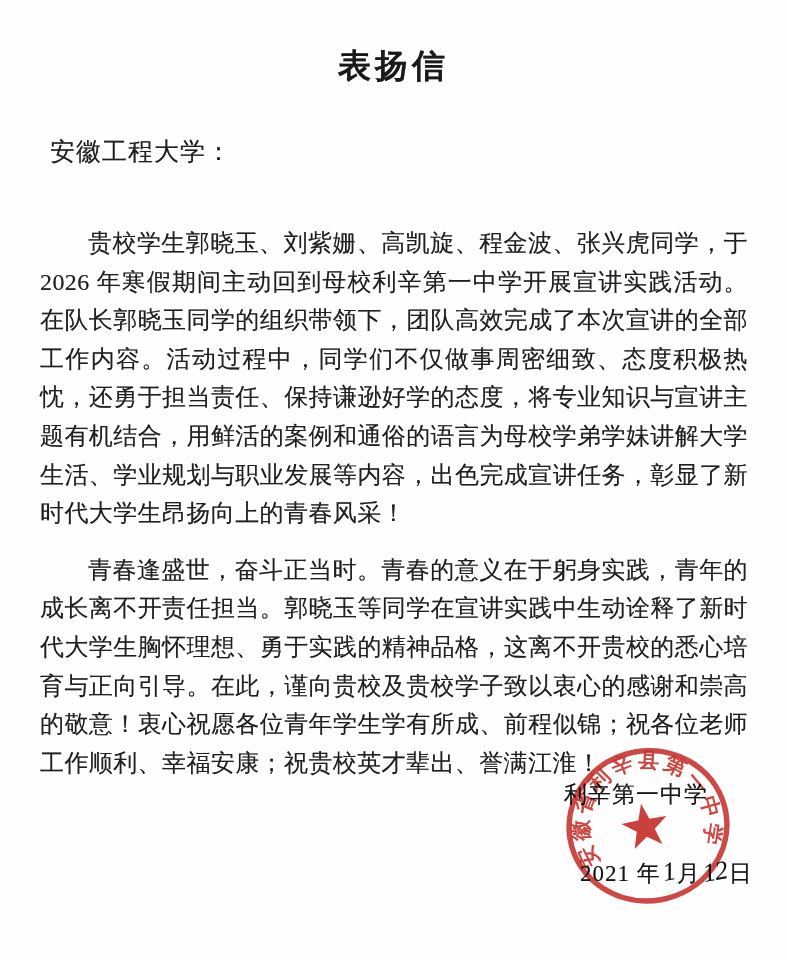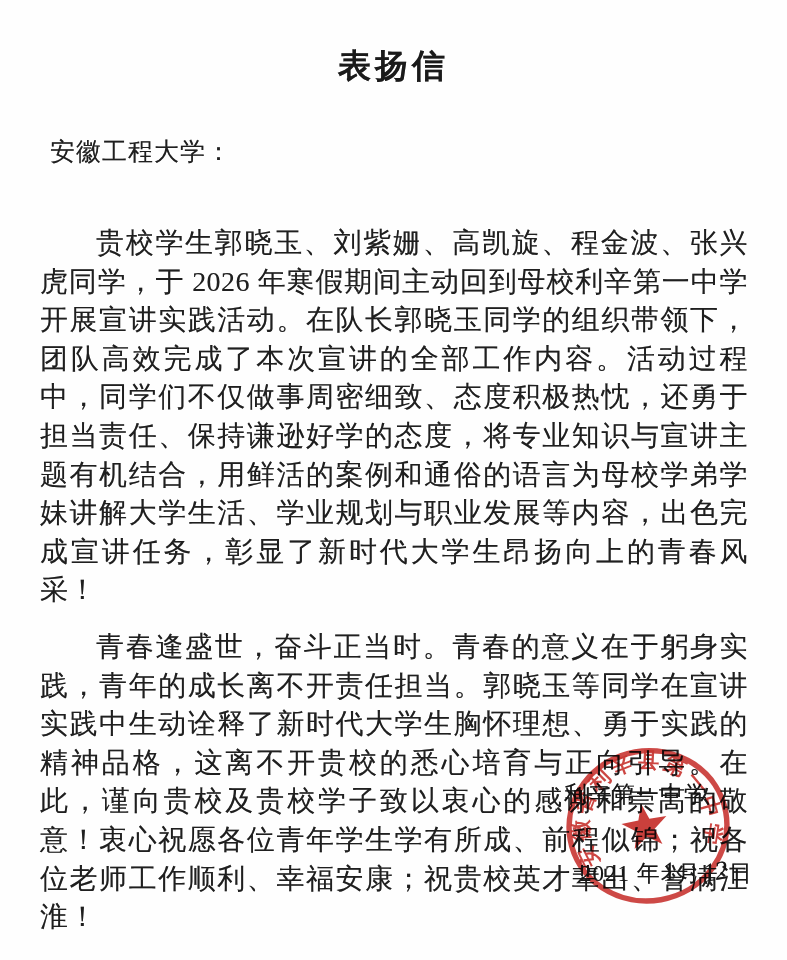--- a/index.html
+++ b/index.html
@@ -22,21 +22,21 @@
     text-shadow:0 0 0.6px rgba(0,0,0,0.5);
   }
   .salutation{
     margin:46px 12px 0 50px;
     font-size:25px;
     letter-spacing:1px;
     text-shadow:0 0 0.5px rgba(0,0,0,0.45);
   }
   .body-text{
     margin:56px 39px 0 40px;
-    font-size:28px;
+    font-size:24px;
     line-height:38.6px;
     text-align:justify;
     text-align-last:left;
     text-justify:inter-ideograph;
     letter-spacing:0.4px;
     text-shadow:0 0 0.5px rgba(0,0,0,0.4);
   }
   .body-text p{margin:0;text-indent:2em;}
   .body-text p + p{margin-top:18px;}
 

